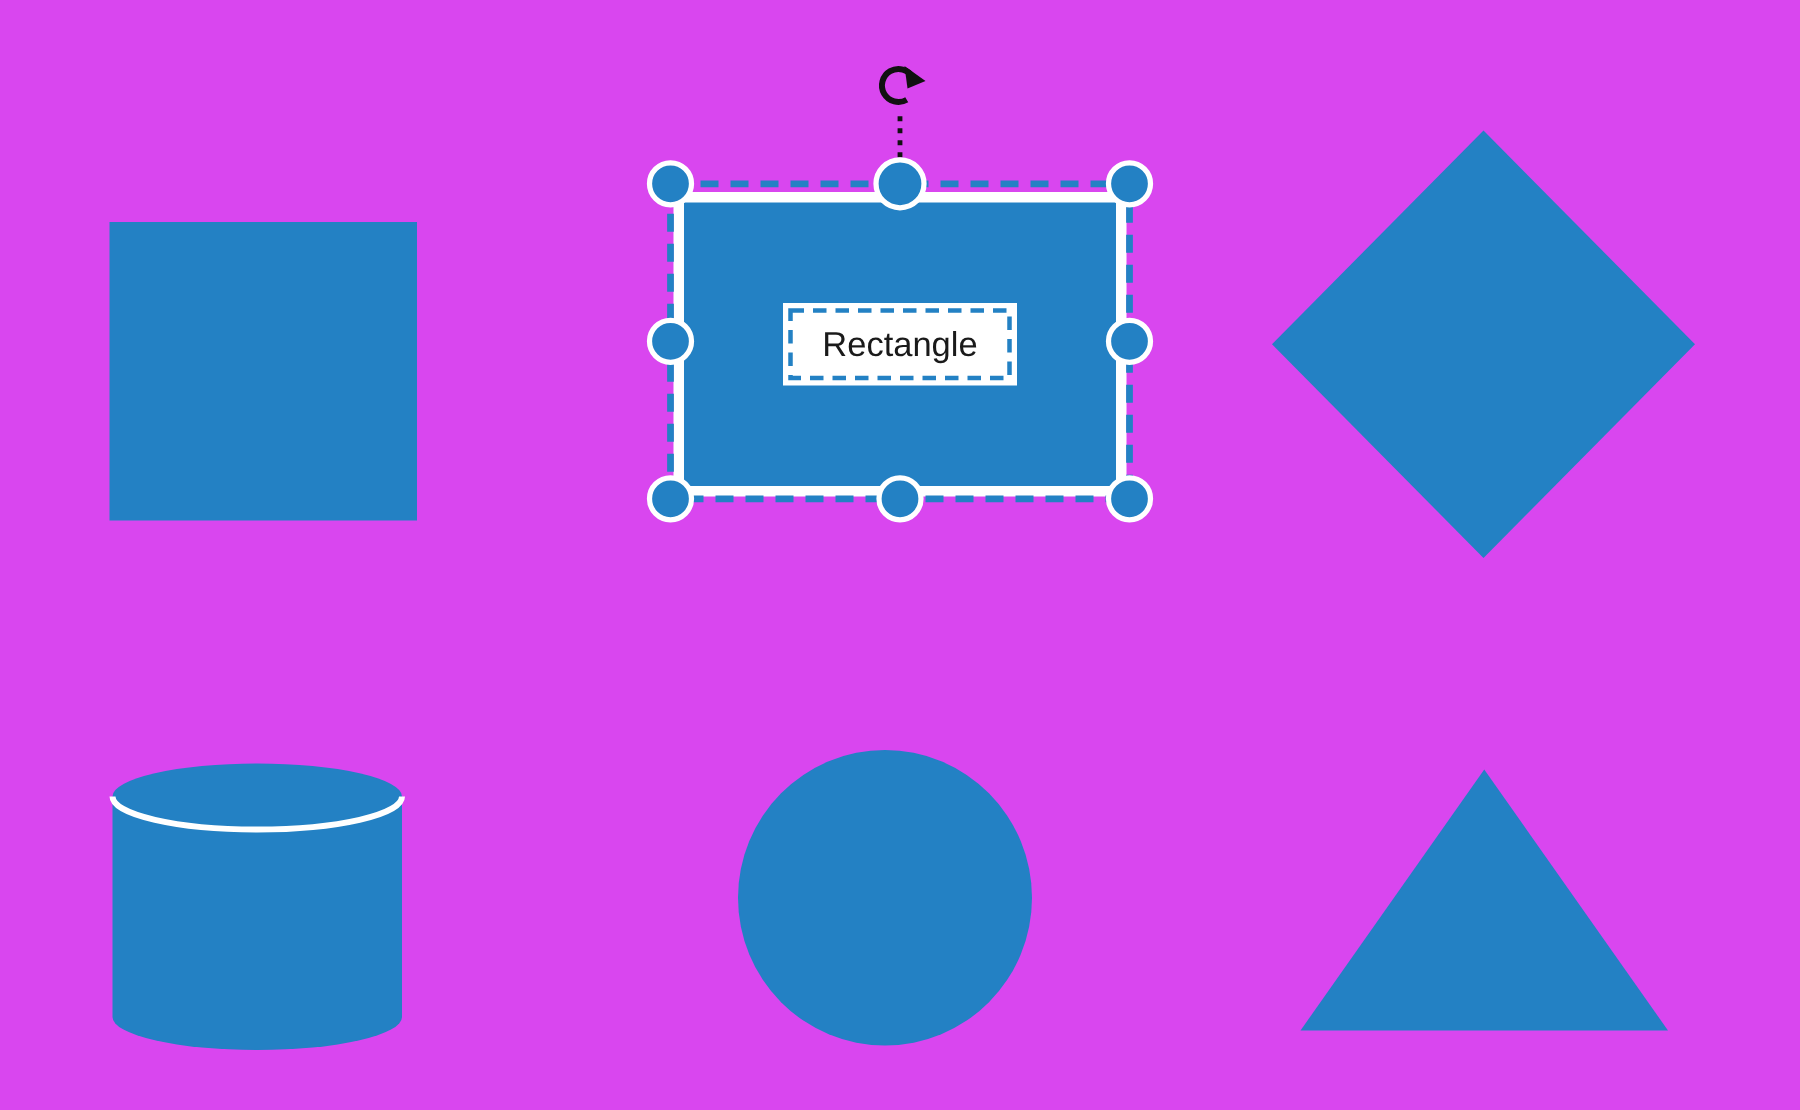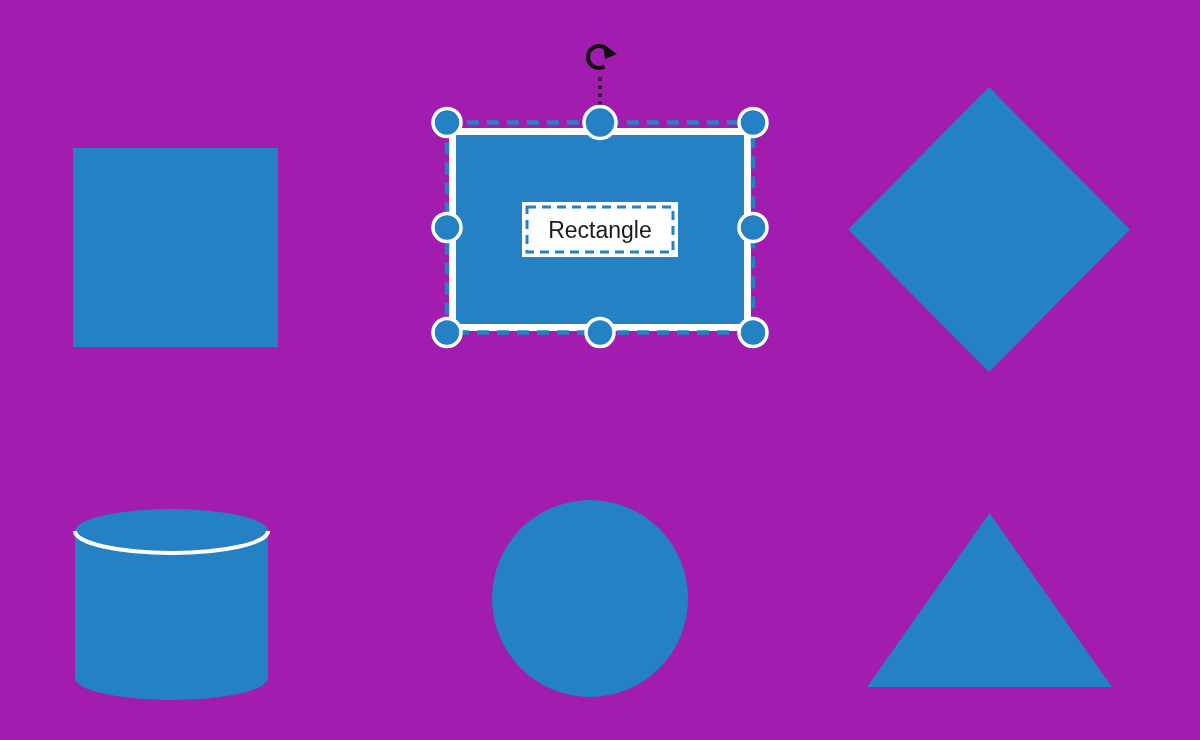--- a/index.html
+++ b/index.html
@@ -1,19 +1,19 @@
 <!DOCTYPE html>
 <html><head>
 <meta charset="utf-8">
 <style>
   html,body{margin:0;padding:0;background:#ffffff;}
   .canvas{
     position:relative;
     width:1200px;height:740px;
-    background:#a21caf;
+    background:#d946ef;
     overflow:hidden;
     font-family:"Liberation Sans", sans-serif;
   }
   svg{display:block;}
   text{font-family:"Liberation Sans", sans-serif;}
 </style>
 </head>
 <body>
 
 <div class="canvas">

